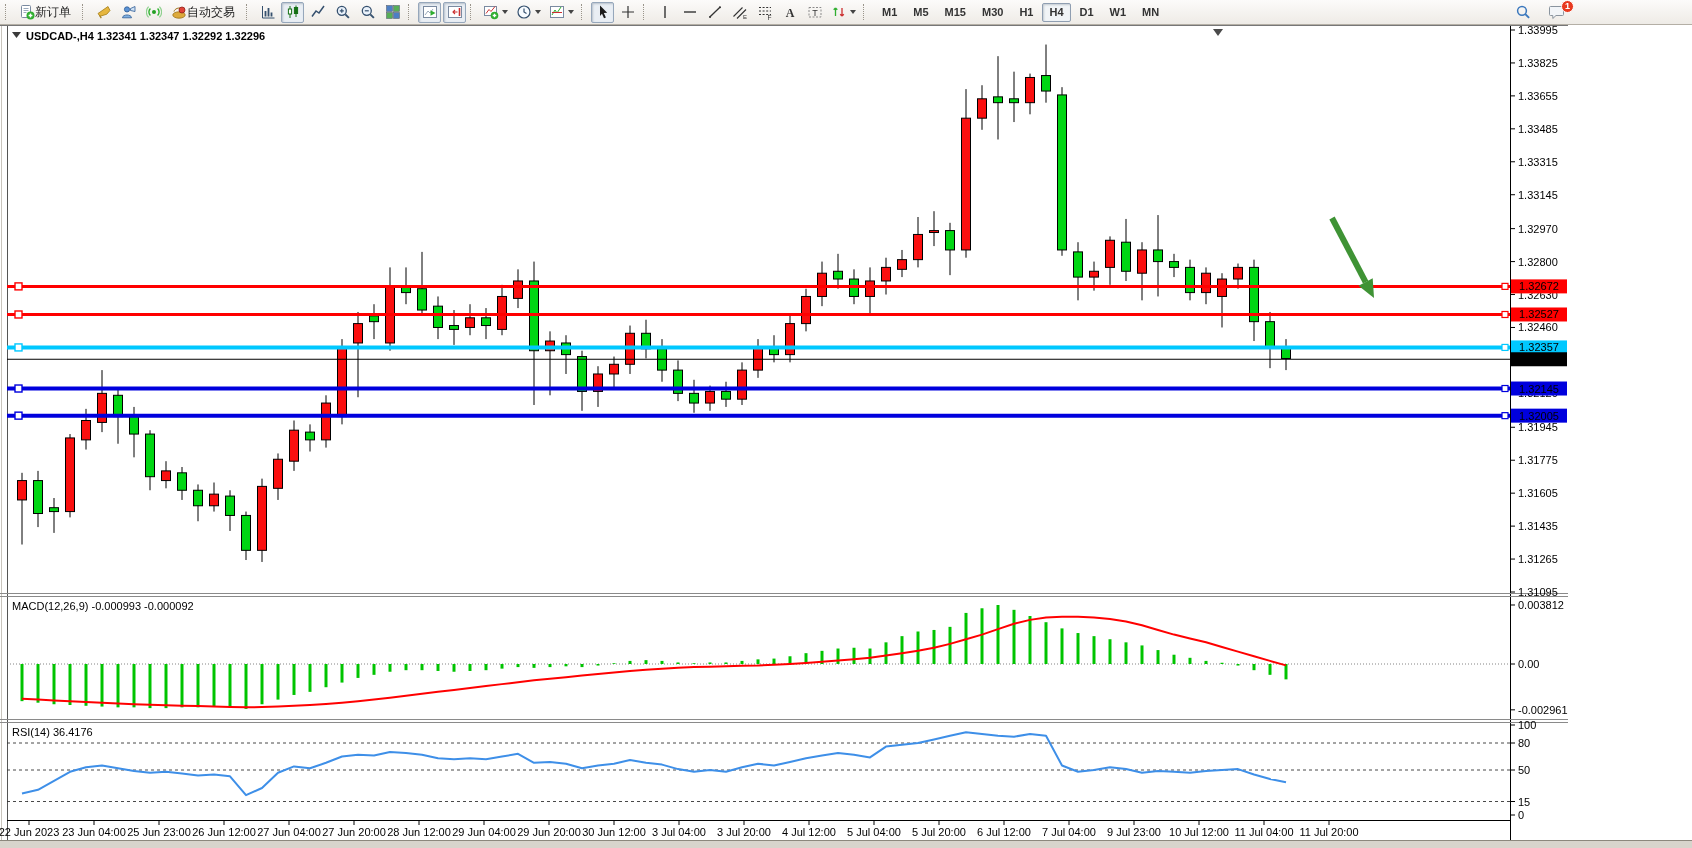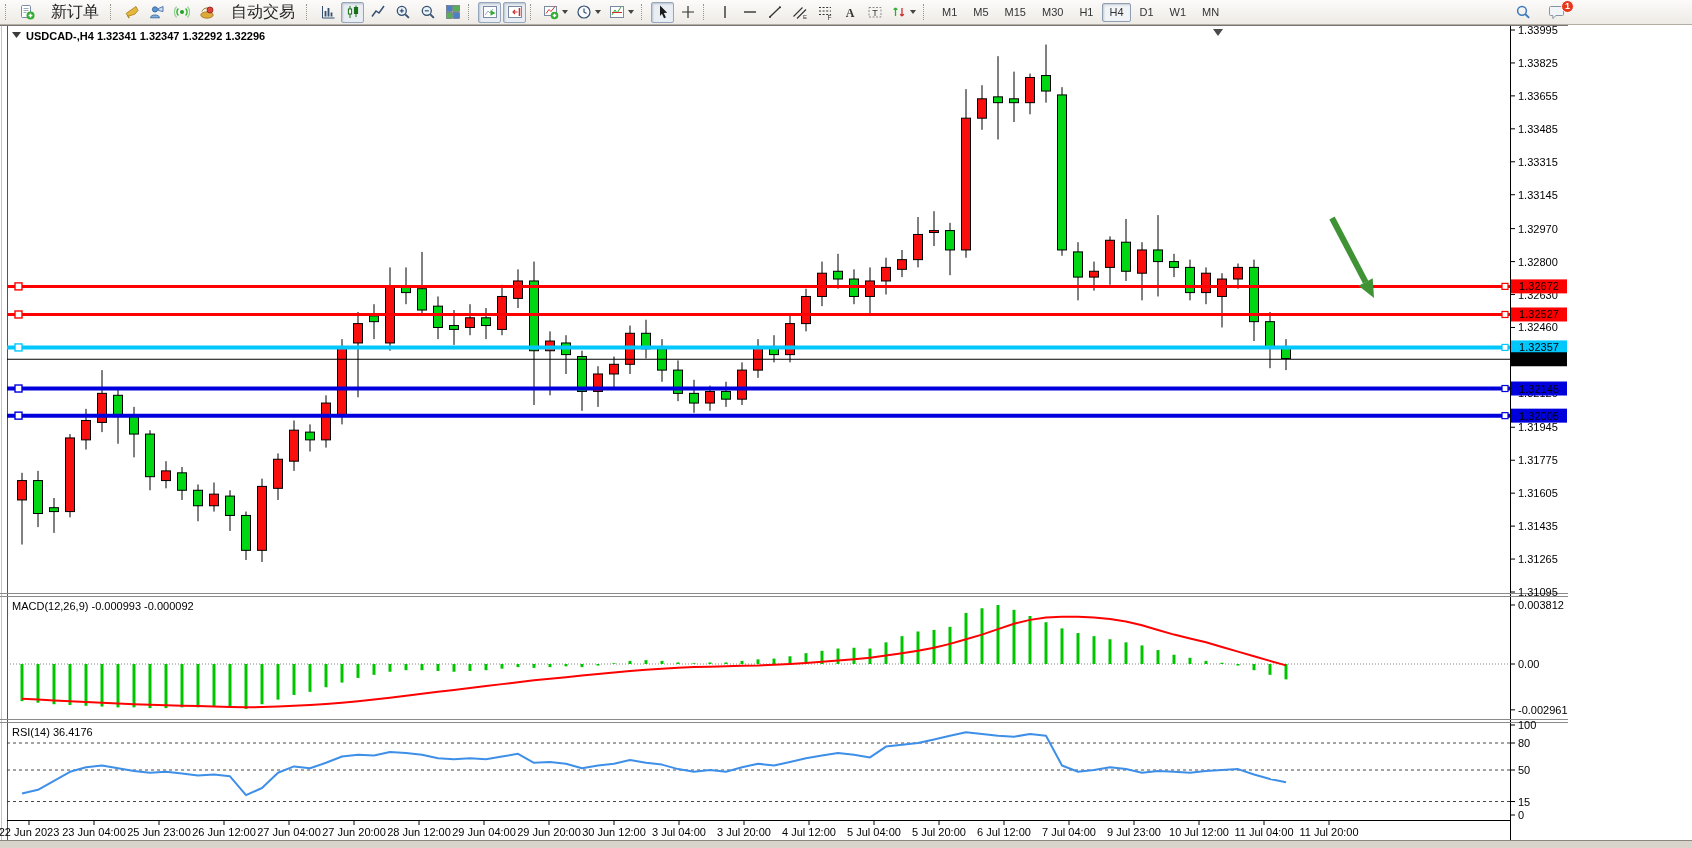--- a/index.html
+++ b/index.html
@@ -5,29 +5,29 @@
   html,body{margin:0;padding:0;background:#fff;}
   body{width:1692px;height:848px;overflow:hidden;position:relative;
        font-family:"Liberation Sans",sans-serif;-webkit-font-smoothing:antialiased;}
   
   .toolbar{position:absolute;top:0;left:0;width:1692px;height:25px;box-sizing:border-box;
     background:linear-gradient(#fcfbfa,#eeebe6);border-bottom:1px solid #b4afa5;
     display:flex;align-items:center;padding-left:2px;z-index:10;}
   .tbtn{height:21px;min-width:23px;border:1px solid transparent;border-radius:2px;background:transparent;
     display:inline-flex;align-items:center;justify-content:center;padding:0 2px;margin:0 1px;cursor:default;}
   .tbtn svg{display:block;}
-  .tbtn.labeled{padding:0 6px 0 3px;gap:16px;font-size:16px;color:#1d1d1d;white-space:nowrap;font-family:Liberation Mono, monospace;}
+  .tbtn.labeled{padding:0 6px 0 3px;gap:0;font-size:12px;color:#1d1d1d;white-space:nowrap;font-family:Liberation Mono, monospace;}
   .tbtn.pressed{background:#e9eef4;border-color:#96a7bb;box-shadow:inset 1px 1px 2px rgba(60,80,100,.28);}
   .grip{width:4px;height:16px;border-left:1px dotted #98permit;}
   .grip{border-left:1px dotted #9a958b;margin:0 4px 0 3px;}
   .caret{width:0;height:0;border-left:3.5px solid transparent;border-right:3.5px solid transparent;
     border-top:4px solid #444;margin-left:3px;}
   .tf-group{display:flex;align-items:center;margin-left:2px;}
   .tf-btn{height:19px;padding:0 6px;margin:0 1px;font-size:11px;color:#333;border:1px solid transparent;
-    border-radius:2px;display:inline-flex;align-items:center;background:transparent;}
+    border-radius:2px;display:inline-flex;align-items:center;background:transparent;font-weight:bold;}
   .tf-btn.pressed{background:#f1f4f7;border-color:#8f9eb1;box-shadow:inset 1px 1px 2px rgba(60,80,100,.25);text-align:right;}
   .tb-right{margin-left:auto;margin-right:122px;display:flex;align-items:center;gap:8px;}
   .notif-wrap{position:relative;}
   .notif-badge{position:absolute;top:-3px;right:-6px;min-width:13px;height:13px;border-radius:8px;
     background:#e8391f;color:#fff;font-size:9px;font-weight:bold;display:flex;align-items:center;
     justify-content:center;border:1px solid #fff;box-sizing:border-box;padding:0 2px;}
   
   #chart-svg{position:absolute;top:25px;left:0;}
   #chart-svg text{font-family:"Liberation Sans",sans-serif;font-size:11px;fill:#000;}
 </style>

